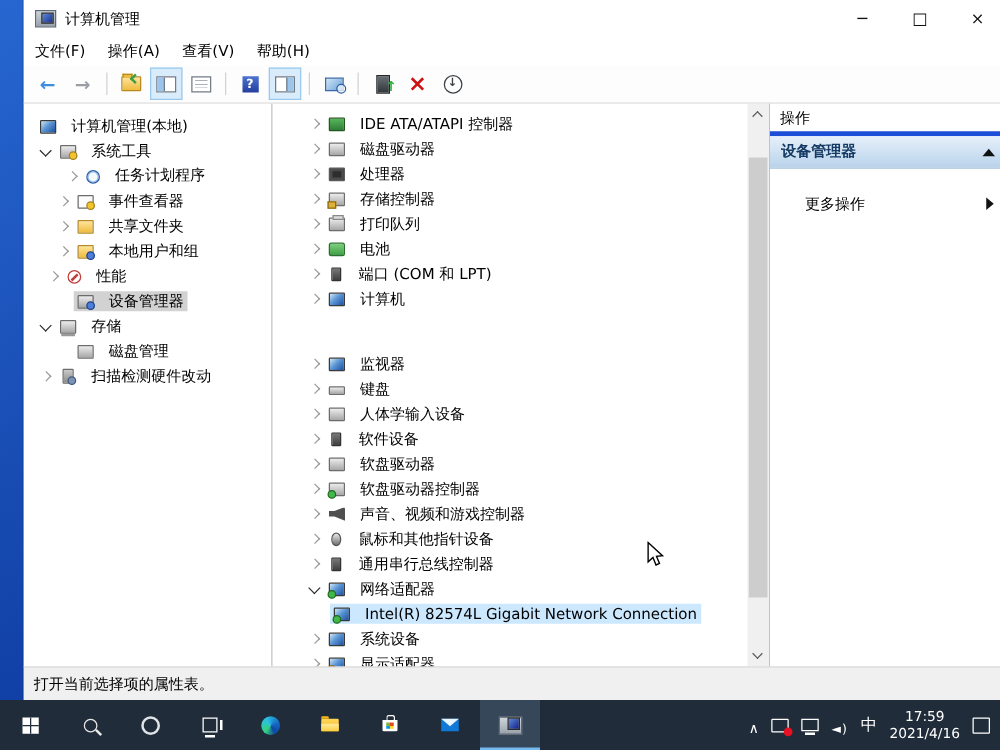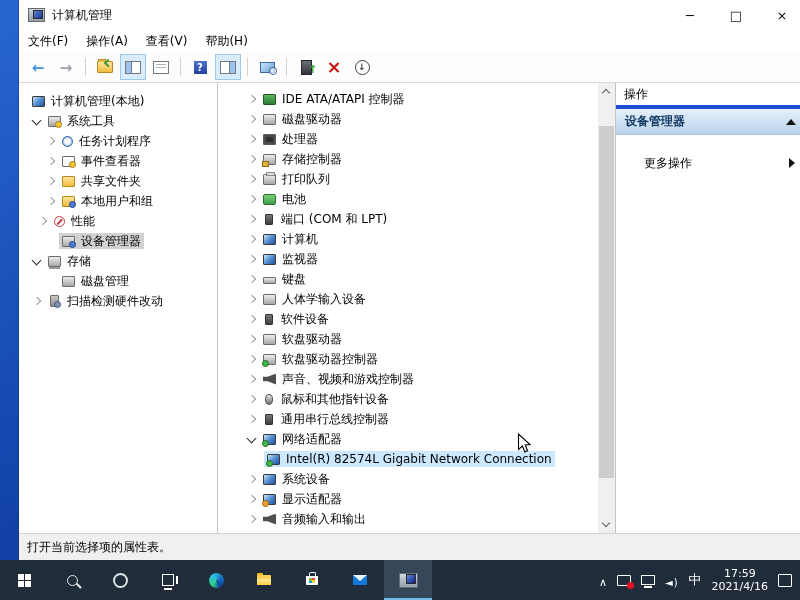--- a/index.html
+++ b/index.html
@@ -45,21 +45,21 @@
   
   .content{flex:1;display:flex;min-height:0;position:relative;background:#fff}
   .panel-left{width:198px;border-right:1px solid #c3c3c3;padding-top:8px;overflow:hidden;flex:none}
   .panel-mid{flex:1;position:relative;padding-top:6px;border-right:1px solid #c3c3c3;overflow:hidden}
   .panel-right{width:189px;flex:none;display:flex;flex-direction:column}
 
   .trow{height:20px;display:flex;align-items:center;font-size:12px;white-space:nowrap;color:#000}
   .exp{width:16px;height:16px;flex:none;position:relative}
   .exp-closed::before{content:"";position:absolute;left:5px;top:5px;width:5px;height:5px;border-right:1.5px solid #9a9a9a;border-top:1.5px solid #9a9a9a;transform:rotate(45deg)}
   .exp-open::before{content:"";position:absolute;left:4px;top:4px;width:6px;height:6px;border-right:1.7px solid #2b2b2b;border-bottom:1.7px solid #2b2b2b;transform:rotate(45deg)}
-  .tbody{display:flex;align-items:center;gap:6px;padding:1px 3px;border-radius:0}
+  .tbody{display:flex;align-items:center;gap:12px;padding:1px 3px;border-radius:0}
   .tsel-blue{background:#cbe8ff}
   .tsel-gray{background:#d2d2d2}
   .tlabel{line-height:14px}
 
   
   .di{width:13px;height:11px;flex:none;position:relative;border:1px solid #6c6c6c;background:linear-gradient(#ececec,#a7a7a7);border-radius:1px;box-sizing:border-box}
   .i-computer,.i-monitor,.i-network-adapter,.i-network-card,.i-system-devices,.i-display-adapter,.i-computer-mgmt{background:linear-gradient(135deg,#cfe6f8 0%,#5b96d5 45%,#1e4f9e 100%);border-color:#3a3a3a}
   .i-processor{background:#2e2e2e;border-color:#5a5a5a;box-shadow:inset 0 0 0 2px #4c4c4c}
   .i-ide-controller{background:linear-gradient(#58b65c,#2f7e38);border-color:#24571f}
   .i-battery{background:linear-gradient(#7ed07e,#3f9e45);border-color:#2c6e31;border-radius:2px}
@@ -219,21 +219,21 @@
               <span class="tlabel">计算机管理(本地)</span>
             </span>
           </div>
           <div class="trow" style="padding-left: 10px;">
             <span class="exp exp-open"></span>
             <span class="tbody">
               <span class="di i-system-tools"></span>
               <span class="tlabel">系统工具</span>
             </span>
           </div>
-          <div class="trow" style="padding-left: 24px;">
+          <div class="trow" style="padding-left: 31px; font-family: Liberation Mono, monospace;">
             <span class="exp exp-closed"></span>
             <span class="tbody">
               <span class="di i-task-scheduler"></span>
               <span class="tlabel">任务计划程序</span>
             </span>
           </div>
           <div class="trow" style="padding-left: 24px;">
             <span class="exp exp-closed"></span>
             <span class="tbody">
               <span class="di i-event-viewer"></span>
@@ -341,21 +341,21 @@
                 <span class="tlabel">端口 (COM 和 LPT)</span>
               </span>
             </div>
             <div class="trow" style="padding-left: 26px;">
               <span class="exp exp-closed"></span>
               <span class="tbody">
                 <span class="di i-computer"></span>
                 <span class="tlabel">计算机</span>
               </span>
             </div>
-            <div class="trow" style="padding-left: 26px;">
+            <div class="trow" style="padding-left: 26px; margin-top: 32px;">
               <span class="exp exp-closed"></span>
               <span class="tbody">
                 <span class="di i-monitor"></span>
                 <span class="tlabel">监视器</span>
               </span>
             </div>
             <div class="trow" style="padding-left: 26px;">
               <span class="exp exp-closed"></span>
               <span class="tbody">
                 <span class="di i-keyboard"></span>

